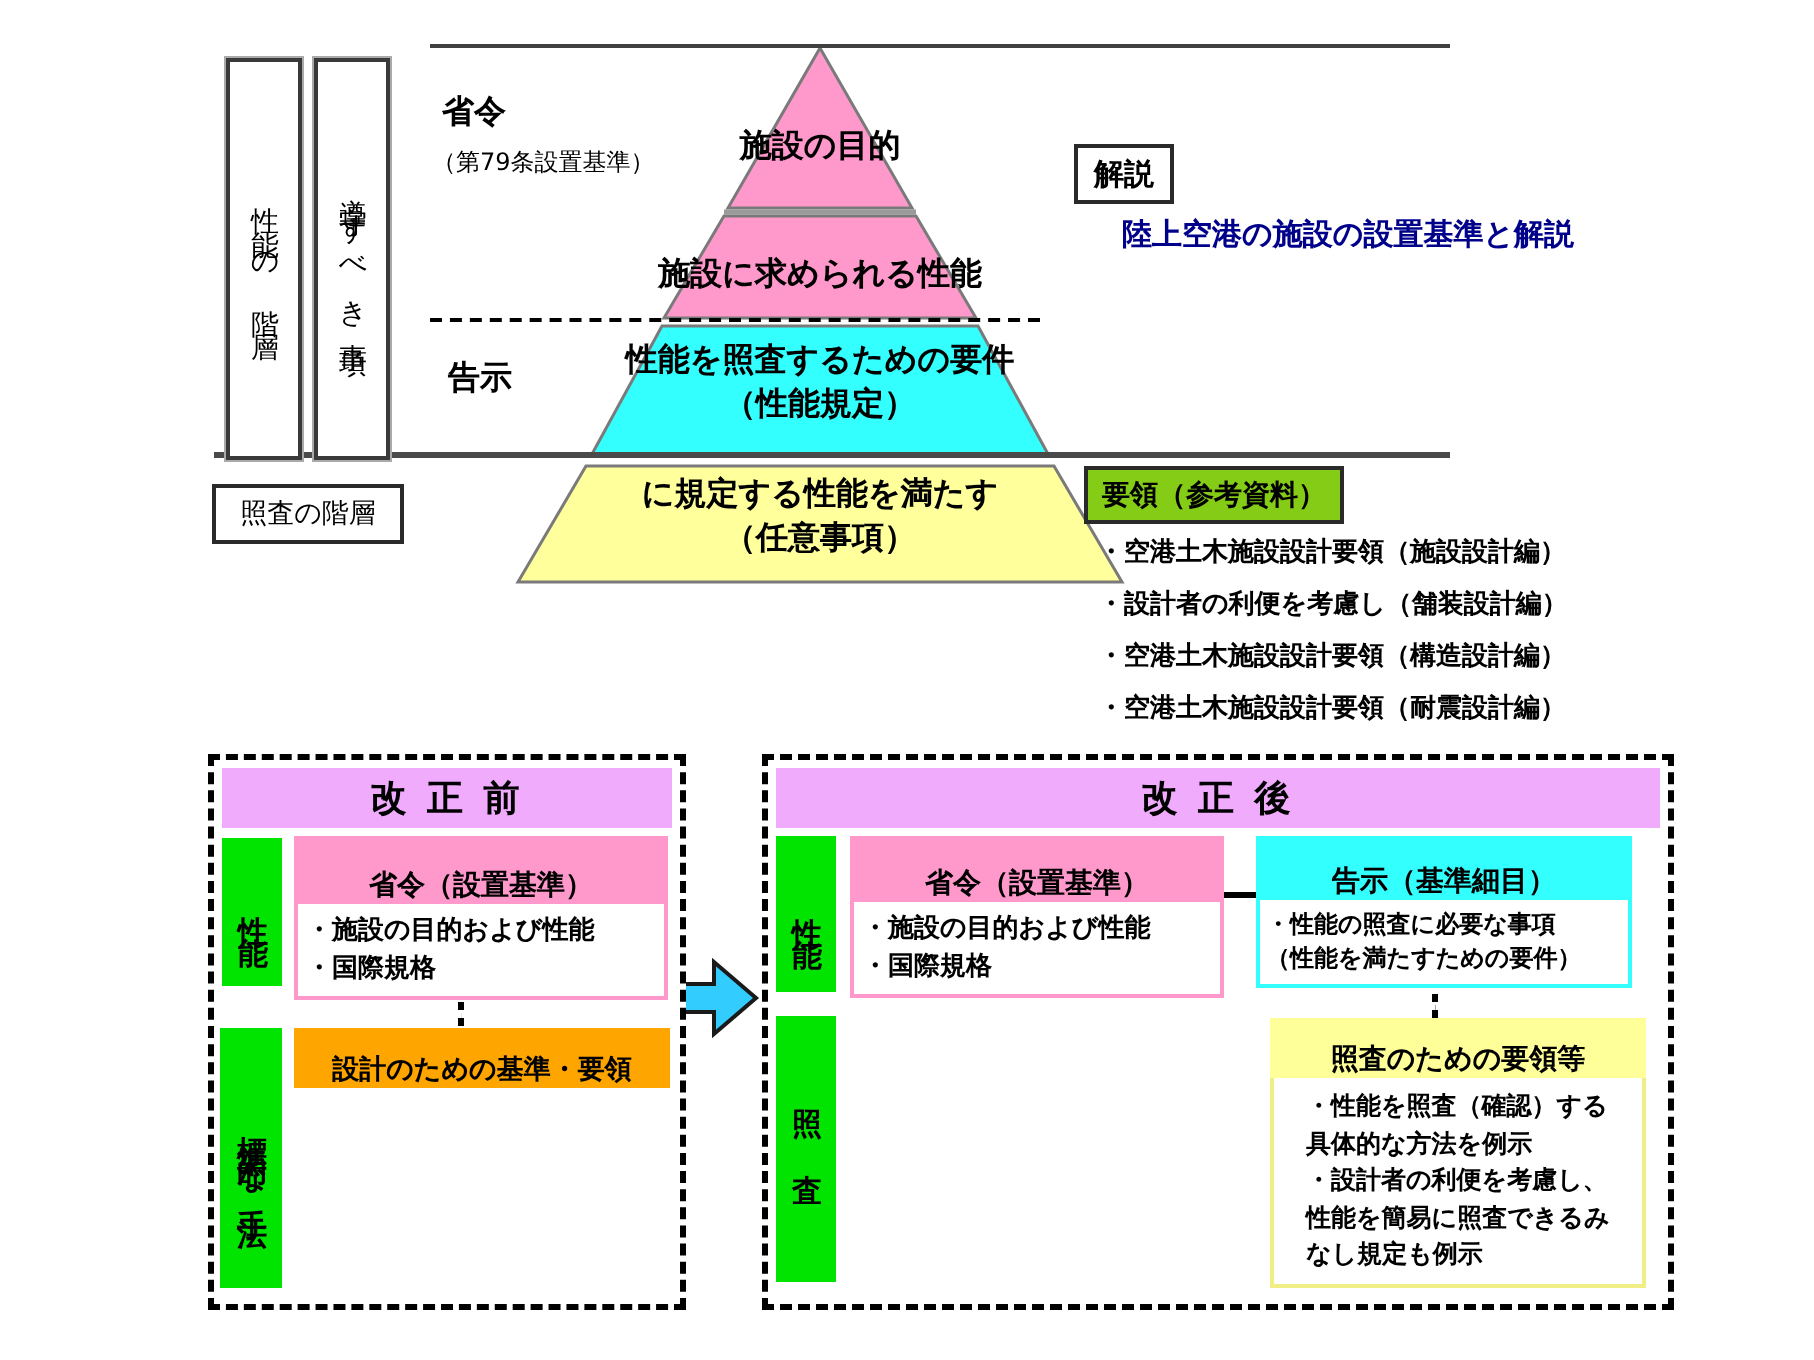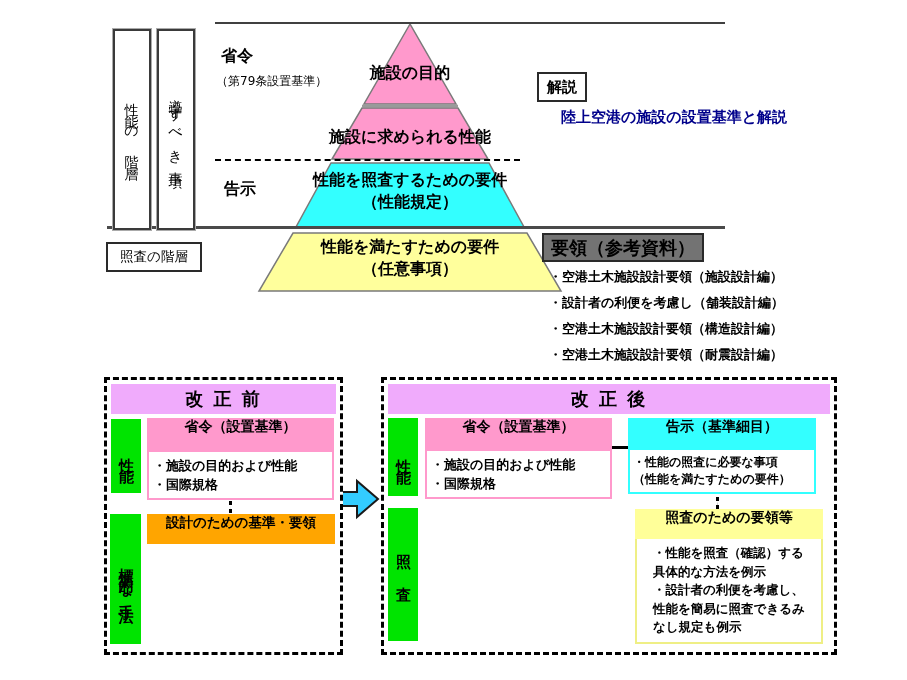--- a/index.html
+++ b/index.html
@@ -23,21 +23,21 @@
   .dot-conn   { width:0; border-left:3px dotted #000; }
 
   
   .pyr-label { text-align:center; font-weight:bold; font-size:16px; line-height:22px; }
 
   
   .big-box { border:3px dashed #000; background:#fff; }
   .green-head { background:#f0abfc; font-weight:bold; font-size:18px; letter-spacing:2px; }
   .green-vlab { background:#00e400; font-weight:bold; font-size:15px; }
   .panel { }
-  .panel .head { display:flex; align-items:flex-start; justify-content:center; font-weight:bold; }
+  .panel .head { display:flex; align-items:flex-end; justify-content:center; font-weight:bold; }
   .panel .body { background:#fff; font-weight:bold; }
 
   .pink-head { background:#ff99cc; font-size:14px; }
   .pink-body { border:2px solid #ff99cc; border-top:none; font-size:13px; line-height:19px; padding:4px 4px; }
 
   .orange-head { background:#ffa500; font-size:13.5px; }
   .orange-body { border:2px solid #ffa500; border-top:none; font-size:12.5px; line-height:18.5px; padding:4px 5px; }
   .hl-orange { color:#ff9000; }
 
   .cyan-head { background:#33ffff; font-size:14px; }
@@ -81,30 +81,30 @@
   <div class="abs z3" style="left:216px;top:73px;font-size:12px;">（第79条設置基準）</div>
   <div class="abs z3 b" style="left:224px;top:179px;font-size:16px;">告示</div>
 
   <div class="abs z3 pyr-label" style="left:330px;top:62px;width:160px;">施設の目的</div>
   <div class="abs z3 pyr-label" style="left:290px;top:126px;width:240px;">施設に求められる性能</div>
   <div class="abs z3 pyr-label" style="left:280px;top:169px;width:260px;">
     <div>性能を照査するための要件</div>
     <div>（性能規定）</div>
   </div>
   <div class="abs z3 pyr-label" style="left:270px;top:236px;width:280px;">
-    <div>性能を満たすための要件</div>
+    <div>に規定する性能を満たす</div>
     <div>（任意事項）</div>
   </div>
 
   <div class="abs z3 frame-box ctr b" style="left:537px;top:72px;width:46px;height:26px;font-size:15px;">
     <span>解説</span>
   </div>
   <div class="abs z3 blue-title" style="left:561px;top:108px;">陸上空港の施設の設置基準と解説</div>
 
-  <div class="abs z3 frame-box ctr b" style="left:542px;top:233px;height:25px;padding:0 7px;font-size:18px;background:#737373;">
+  <div class="abs z3 frame-box ctr b" style="left:542px;top:233px;height:25px;padding:0 7px;font-size:14px;background:#84cc16;">
     <span>要領（参考資料）</span>
   </div>
   <div class="abs z3" style="left:549px;top:264px;">
     <div class="list-item">・空港土木施設設計要領（施設設計編）</div>
     <div class="list-item">・設計者の利便を考慮し（舗装設計編）</div>
     <div class="list-item">・空港土木施設設計要領（構造設計編）</div>
     <div class="list-item">・空港土木施設設計要領（耐震設計編）</div>
   </div>
 
   <div class="abs z2 big-box" style="left:104px;top:377px;width:233px;height:272px;">

